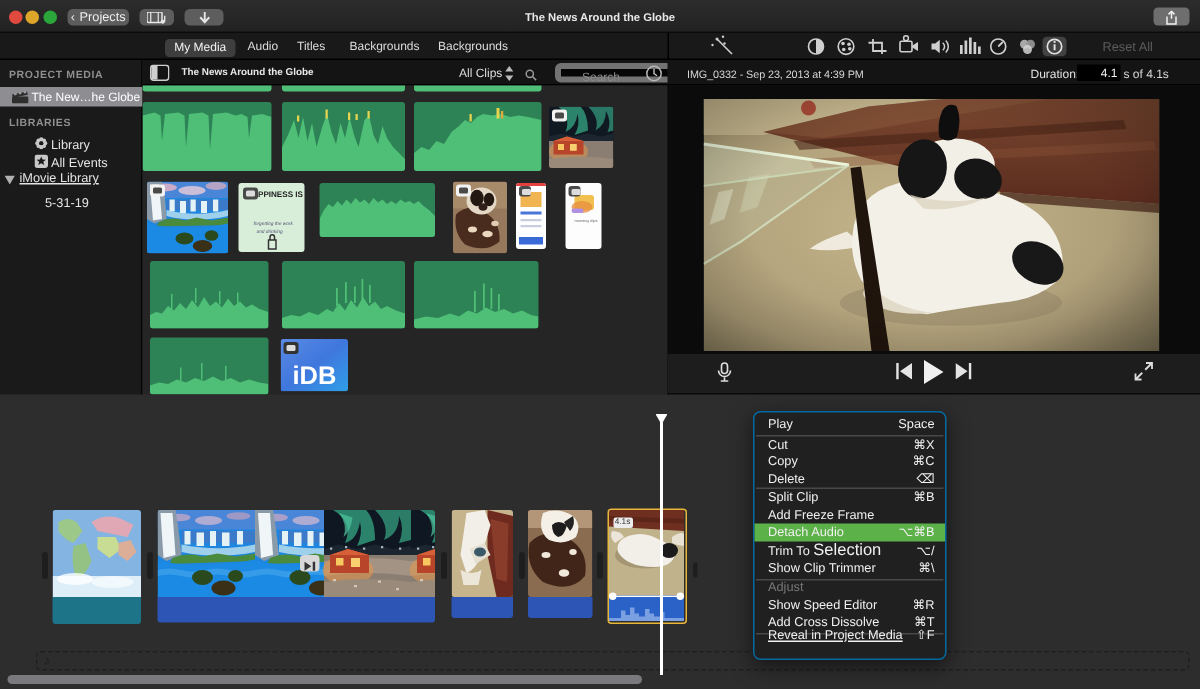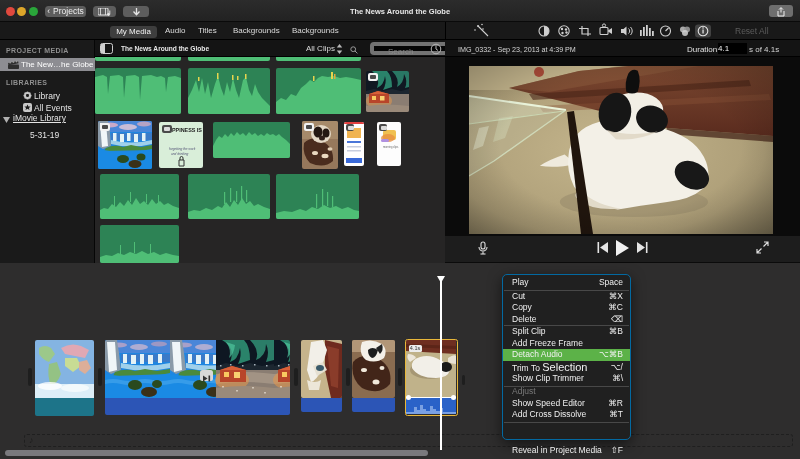--- a/index.html
+++ b/index.html
@@ -380,26 +380,40 @@
     </div>
 
     <div class="clip" style="left:5px;top:168px;width:79px;height:38px;">
       <svg width="79" height="38" viewBox="0 0 79 38">
           <path fill="#4fbe76" d="M0,38 L0,32 L6,30 L12,31 L18,28 L24,30 L30,27 L36,29 L42,26 L48,29 L54,27 L60,30 L66,28 L73,30 L79,31 L79,38 Z"></path>
       <rect x="20" y="20" width="1" height="10" fill="#4fbe76"></rect>
           <rect x="34" y="17" width="1" height="11" fill="#4fbe76"></rect>
           <rect x="50" y="19" width="1" height="10" fill="#4fbe76"></rect>
         </svg>
     </div>
+    <div class="thumb" style="left:92px;top:169px;width:45px;height:35px;">
+      <svg width="45" height="35" viewBox="0 0 45 35">
+          <defs>
+      <linearGradient id="idb" x1="0" y1="0" x2="1" y2="1">
+        <stop offset="0" stop-color="#5a8ae4"></stop>
+              <stop offset=".5" stop-color="#3f77dd"></stop>
+              <stop offset="1" stop-color="#2f9fe8"></stop>
+      </linearGradient>
+          </defs>
+      <rect width="45" height="35" fill="url(#idb)"></rect>
+      <text x="8" y="30" font-size="17" font-weight="bold" fill="#fff" font-family="Liberation Sans">iDB</text>
+        </svg>
+      <div class="badge dark" style="background:#333;"></div>
+    </div>
   </div>
 
   <div class="abs" id="viewerhead">
     <div style="position:absolute;left:13px;top:5px;font-size:7.2px;letter-spacing:-.05px;">IMG_0332 - Sep 23, 2013 at 4:39 PM</div>
     <div style="position:absolute;left:242px;top:4.5px;color:#e0e0e0;">Duration:</div>
-    <div style="position:absolute;left:273px;top:3px;width:29px;height:11px;background:#000;color:#eee;padding-right:2px;line-height:11px;">4.1</div>
+    <div style="position:absolute;left:273px;top:3px;width:29px;height:11px;background:#000;color:#eee;text-align:right;padding-right:2px;line-height:11px;">4.1</div>
     <div style="position:absolute;left:304px;top:4.5px;">s of 4.1s</div>
   </div>
 
   <div class="abs" id="viewer">
     <div style="position:absolute;left:24px;top:9px;width:304px;height:168px;overflow:hidden;">
       <svg width="304" height="168" viewBox="0 0 304 168">
         <defs>
           <radialGradient id="carpet" cx="45%" cy="50%" r="80%">
             <stop offset="0" stop-color="#c4b58c"></stop>
             <stop offset=".65" stop-color="#ac9d77"></stop>
@@ -648,16 +662,16 @@
     <div class="mrow" style="top:51.25px;">Split Clip<span class="sc">⌘B</span></div>
     <div class="mrow" style="top:62.75px;">Add Freeze Frame</div>
     <div class="mrow" style="top:74.25px;background:#5cb248;">Detach Audio<span class="sc">⌥⌘B</span></div>
     <div class="mrow" style="top:86.75px;">Trim To <span style="font-size:11px;">Selection</span><span class="sc">⌥/</span></div>
     <div class="mrow" style="top:98.25px;">Show Clip Trimmer<span class="sc">⌘\</span></div>
     <div class="msep" style="top:110.5px;"></div>
     <div class="mrow" style="top:111.25px;color:#787878;">Adjust</div>
     <div class="mrow" style="top:122.75px;">Show Speed Editor<span class="sc">⌘R</span></div>
     <div class="mrow" style="top:134.25px;">Add Cross Dissolve<span class="sc">⌘T</span></div>
     <div class="msep" style="top:146.5px;"></div>
-    <div class="mrow" style="top:170px;">Reveal in Project Media<span class="sc">⇧F</span></div>
+    <div class="mrow" style="top:143px;text-decoration:underline;">Reveal in Project Media<span class="sc">⇧F</span></div>
   </div>
 
 </div>
 
 </body></html>

